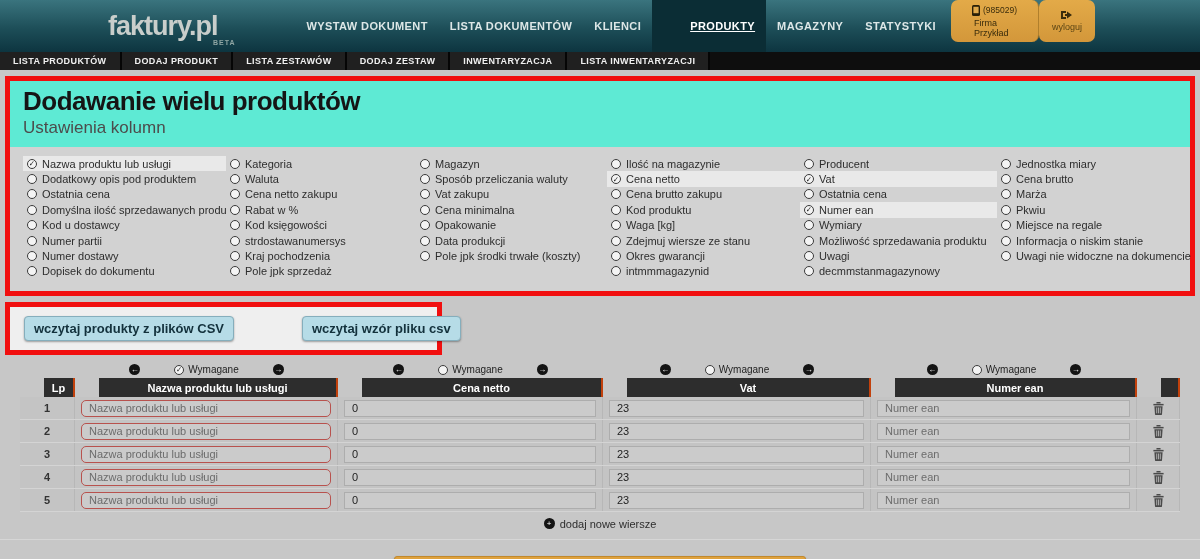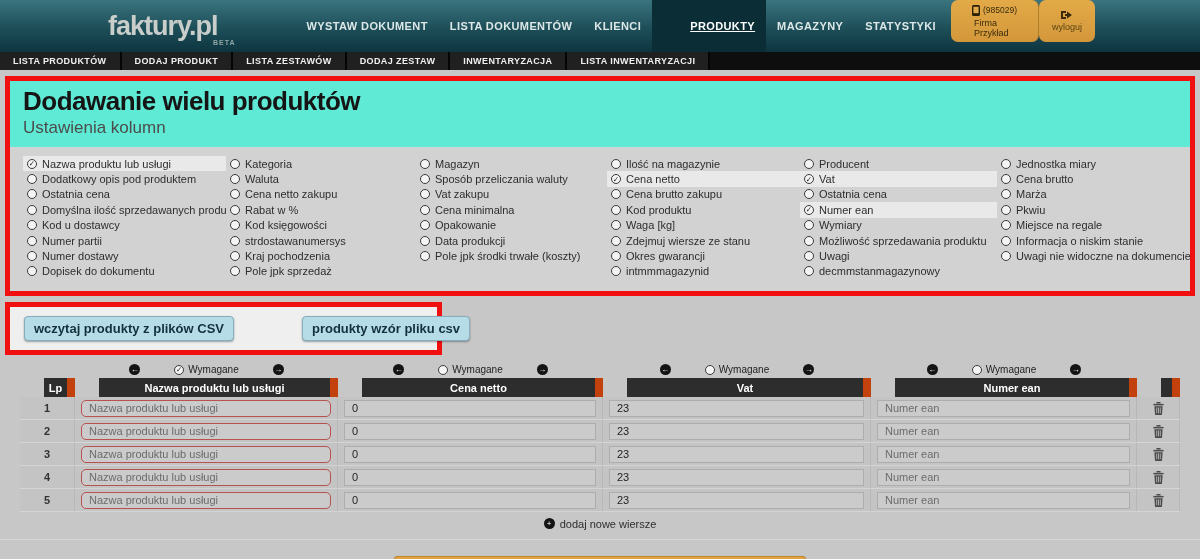--- a/index.html
+++ b/index.html
@@ -55,21 +55,21 @@
   
   .tbl-grid { display:grid; grid-template-columns:55px 263px 265px 268px 266px 43px; }
   .tbl-pad { padding:0 20px; }
   .required-row { height:17px; margin-top:6px; align-items:center; }
   .req-group { display:flex; align-items:center; justify-content:center; gap:34px; }
   .req-mid { display:flex; align-items:center; gap:4px; font-size:10px; color:#222; }
   .circle-icon { width:11px; height:11px; min-width:11px; border-radius:50%; background:#141414; color:#fff;
                  font-size:8px; line-height:11px; text-align:center; display:inline-block; cursor:pointer; }
   .thead { height:19px; }
   .th { background:#2d2d2d; color:#fff; font-size:11px; font-weight:bold; display:flex;
-        align-items:center; justify-content:center; border-right:8px solid #c2410c;margin-left:24px; }
+        align-items:center; justify-content:center; border-right:2px solid #c2410c;margin-left:24px; }
   .trow { height:23px; background:#c4c4c4; border-bottom:1px solid #d4d4d4; align-items:center; }
   .td { height:100%; display:flex; align-items:center; justify-content:center; border-right:1px solid #b7b7b7; }
   .td-lp { font-size:11px; font-weight:bold; color:#333; }
   .cell-input { width:calc(100% - 12px); height:17px; background:#cbcbcb; border:1px solid #adadad;
                 font-size:11px; color:#1e1e1e; padding:0 7px; font-family:inherit; }
   .cell-input.name { border:1px solid #b8524e; border-radius:5px; }
   .cell-input::placeholder { color:#6c6c6c; opacity:1; }
   .trash-btn { background:none; border:none; cursor:pointer; line-height:0; padding:2px; }
 
   .add-rows { display:flex; align-items:center; justify-content:center; gap:5px; height:15px;
@@ -331,21 +331,21 @@
           <div class="opt-row">
             <span class="radio"></span>
             <span>Uwagi nie widoczne na dokumencie</span>
           </div>
         </div>
       </div>
   </section>
 
   <section class="panel-red csv-panel">
     <button class="csv-btn">wczytaj produkty z plików CSV</button>
-    <button class="csv-btn">produkty wzór pliku csv</button>
+    <button class="csv-btn">wczytaj wzór pliku csv</button>
   </section>
 
   <div class="tbl-pad">
     <div class="tbl-grid required-row" id="requiredRow">
         <div></div>
         <div class="req-group">
           <span class="circle-icon">←</span>
           <span class="req-mid">
             <span class="radio">✓</span>
             <span>Wymagane</span>

